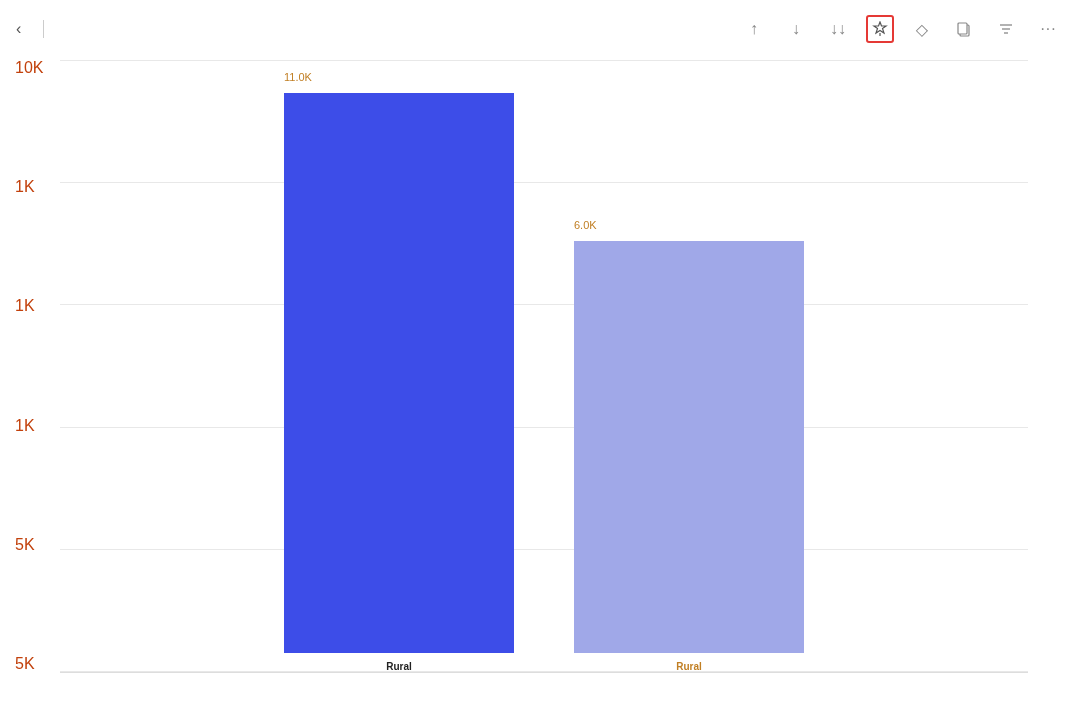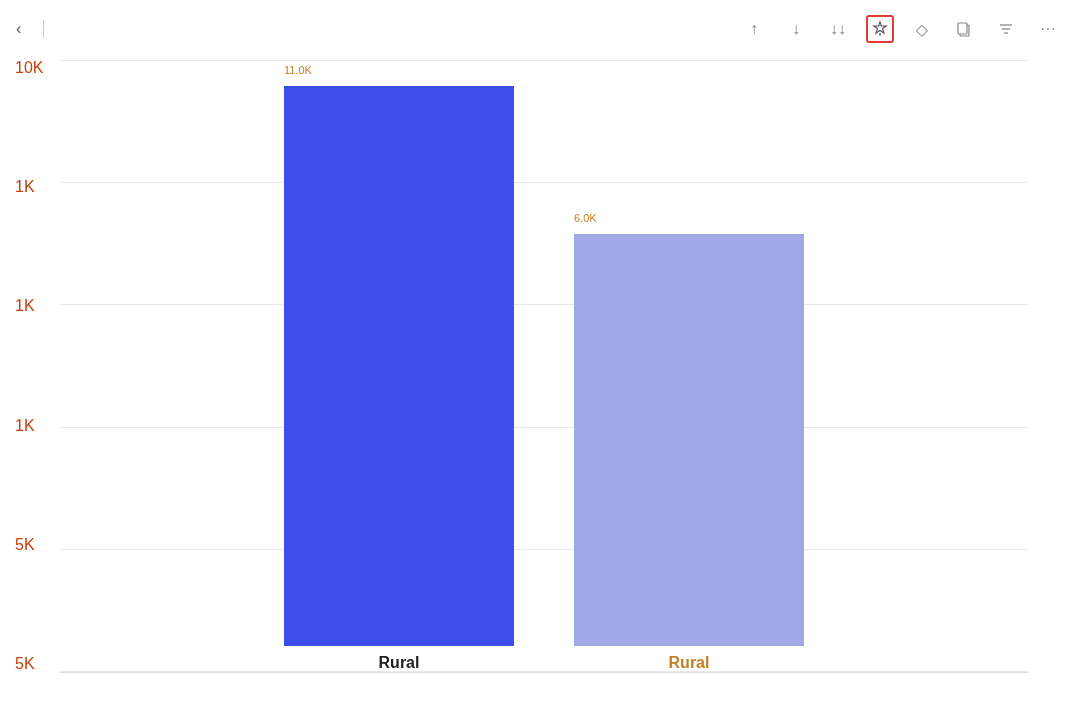--- a/index.html
+++ b/index.html
@@ -174,21 +174,21 @@
 
     .bar-rural {
       background: #3d4de8;
     }
 
     .bar-urban {
       background: #a0a8e8;
     }
 
     .bar-label-bottom {
-      font-size: 16px;
+      font-size: 10px;
       font-weight: 700;
       margin-top: 8px;
     }
 
     .label-rural { color: #222; }
     .label-urban { color: #c17f24; }
 
     
     .x-axis-line {
       width: 100%;

